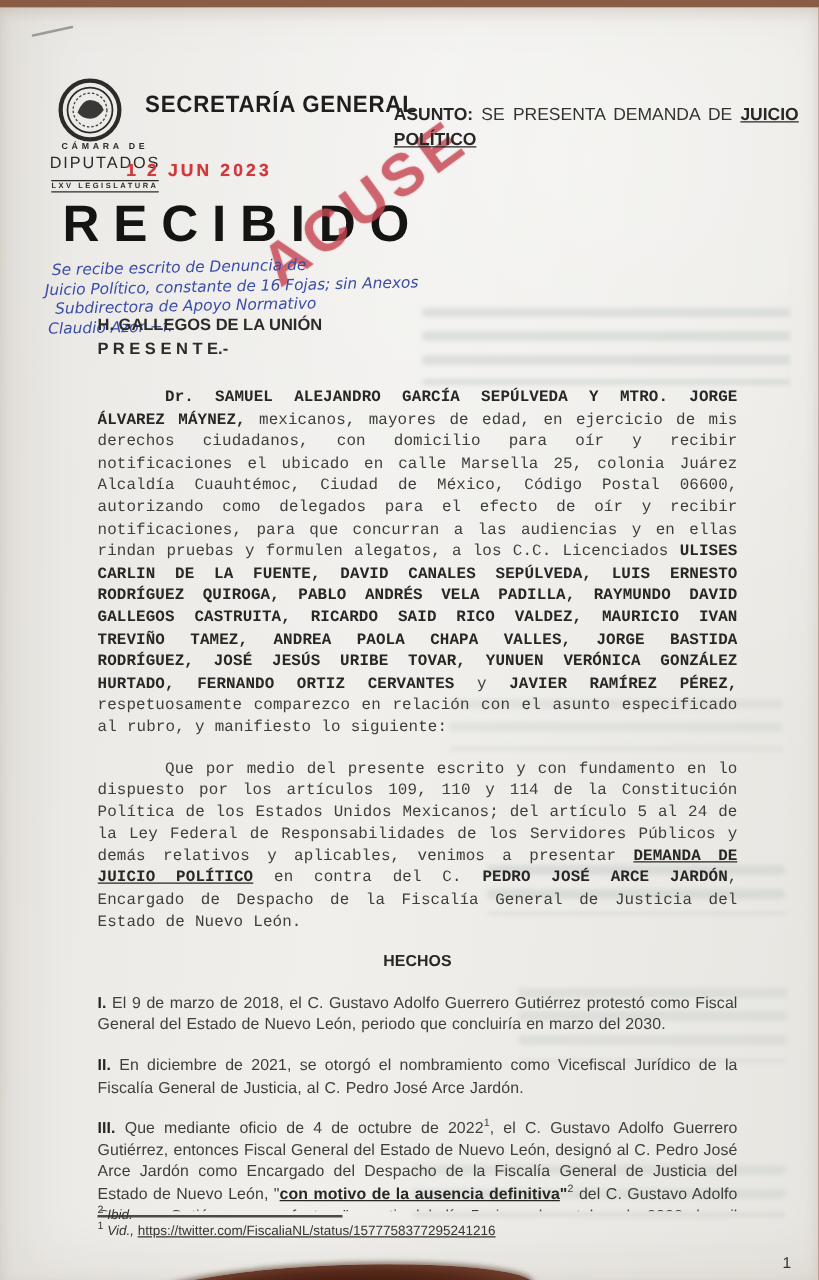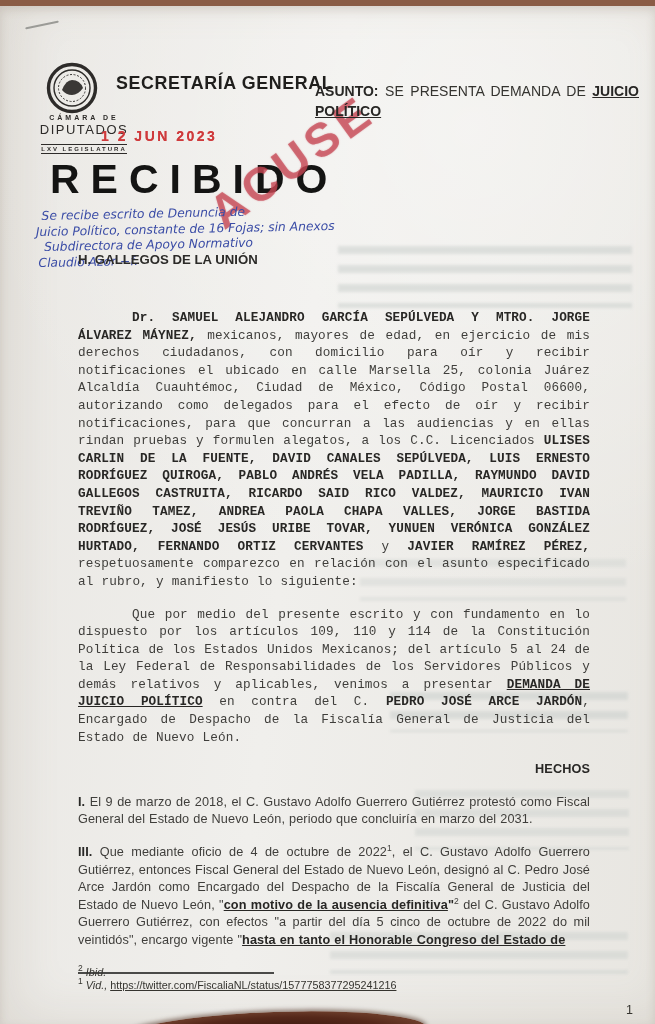--- a/index.html
+++ b/index.html
@@ -63,21 +63,21 @@
   .addressee { left:78px; top:244px; font-size:13.2px; font-weight:bold; line-height:19px; color:#2c2b29; }
 
   .doc-body {
     left:78px; top:303px; width:512px; height:660px;
     font-size:12.7px; line-height:17.6px; text-align:justify;
     color:#3f3e3b; letter-spacing:.1px; word-spacing:.4px;
     overflow:hidden;
   }
   .para { margin-bottom:15px; text-align:justify; }
   .indent { text-indent:54px;font-family:Liberation Mono, monospace; }
-  .center { text-align:right; }
+  .center { text-align:center; }
   .b { font-weight:bold; color:#282725; }
   .u { text-decoration:underline; }
   sup { font-size:8.5px; vertical-align:super; line-height:0; }
 
   
   .fn-divider { left:78px; top:966px; width:196px; height:1.5px; background:#4a4a48; }
   .footnote-1 { left:78px; top:973px; font-size:10.8px; color:#35342f;text-align:center; }
   .footnote-2 { left:78px; top:960px; font-size:10.8px; color:#35342f; }
   .fn-italic { font-style:italic; }
   .fn-link { text-decoration:underline; }
@@ -143,27 +143,29 @@
     <div class="hw-line">Subdirectora de Apoyo Normativo</div>
     <div class="hw-line">Claudio Azor −f.</div>
   </div>
 
   <div class="abs right-col">
     <div class="block"><span class="b">ASUNTO:</span><span> SE PRESENTA DEMANDA DE </span><span class="b u">JUICIO POLÍTICO</span></div>
   </div>
 
   <div class="abs addressee">
     <div>H. GALLEGOS DE LA UNIÓN</div>
+    <div>P R E S E N T E.-</div>
   </div>
 
   <div class="abs doc-body">
       <div class="para indent"><span class="b">Dr. SAMUEL ALEJANDRO GARCÍA SEPÚLVEDA Y MTRO. JORGE ÁLVAREZ MÁYNEZ,</span><span> mexicanos, mayores de edad, en ejercicio de mis derechos ciudadanos, con domicilio para oír y recibir notificaciones el ubicado en calle Marsella 25, colonia Juárez Alcaldía Cuauhtémoc, Ciudad de México, Código Postal 06600, autorizando como delegados para el efecto de oír y recibir notificaciones, para que concurran a las audiencias y en ellas rindan pruebas y formulen alegatos, a los C.C. Licenciados </span><span class="b">ULISES CARLIN DE LA FUENTE, DAVID CANALES SEPÚLVEDA, LUIS ERNESTO RODRÍGUEZ QUIROGA, PABLO ANDRÉS VELA PADILLA, RAYMUNDO DAVID GALLEGOS CASTRUITA, RICARDO SAID RICO VALDEZ, MAURICIO IVAN TREVIÑO TAMEZ, ANDREA PAOLA CHAPA VALLES, JORGE BASTIDA RODRÍGUEZ, JOSÉ JESÚS URIBE TOVAR, YUNUEN VERÓNICA GONZÁLEZ HURTADO, FERNANDO ORTIZ CERVANTES</span><span> y </span><span class="b">JAVIER RAMÍREZ PÉREZ,</span><span> respetuosamente comparezco en relación con el asunto especificado al rubro, y manifiesto lo siguiente:</span></div>
       <div class="para indent"><span>Que por medio del presente escrito y con fundamento en lo dispuesto por los artículos 109, 110 y 114 de la Constitución Política de los Estados Unidos Mexicanos; del artículo 5 al 24 de la Ley Federal de Responsabilidades de los Servidores Públicos y demás relativos y aplicables, venimos a presentar </span><span class="b u">DEMANDA DE JUICIO POLÍTICO</span><span> en contra del C. </span><span class="b">PEDRO JOSÉ ARCE JARDÓN</span><span>, Encargado de Despacho de la Fiscalía General de Justicia del Estado de Nuevo León.</span></div>
       <div class="para center"><span class="b">HECHOS</span></div>
-      <div class="para"><span class="b">I.</span><span> El 9 de marzo de 2018, el C. Gustavo Adolfo Guerrero Gutiérrez protestó como Fiscal General del Estado de Nuevo León, periodo que concluiría en marzo del 2031.</span></div>
+      <div class="para"><span class="b">I.</span><span> El 9 de marzo de 2018, el C. Gustavo Adolfo Guerrero Gutiérrez protestó como Fiscal General del Estado de Nuevo León, periodo que concluiría en marzo del 2030.</span></div>
+      <div class="para"><span class="b">II.</span><span> En diciembre de 2021, se otorgó el nombramiento como Vicefiscal Jurídico de la Fiscalía General de Justicia, al C. Pedro José Arce Jardón.</span></div>
       <div class="para"><span class="b">III.</span><span> Que mediante oficio de 4 de octubre de 2022</span><sup>1</sup><span>, el C. Gustavo Adolfo Guerrero Gutiérrez, entonces Fiscal General del Estado de Nuevo León, designó al C. Pedro José Arce Jardón como Encargado del Despacho de la Fiscalía General de Justicia del Estado de Nuevo León, "</span><span class="b u">con motivo de la ausencia definitiva</span><span class="b">"</span><sup>2</sup><span> del C. Gustavo Adolfo Guerrero Gutiérrez, con efectos "a partir del día 5 cinco de octubre de 2022 do mil veintidós", encargo vigente "</span><span class="b u">hasta en tanto el Honorable Congreso del Estado de</span></div>
     </div>
 
   <div class="abs fn-divider"></div>
   <div class="abs footnote-1"><sup>1</sup><span class="fn-italic"> Vid., </span><span class="fn-link">https://twitter.com/FiscaliaNL/status/1577758377295241216</span></div>
   <div class="abs footnote-2"><sup>2</sup><span class="fn-italic"> Ibid.</span></div>
 
   <div class="abs page-number">1</div>
 
   <div class="abs bottom-object"></div>

